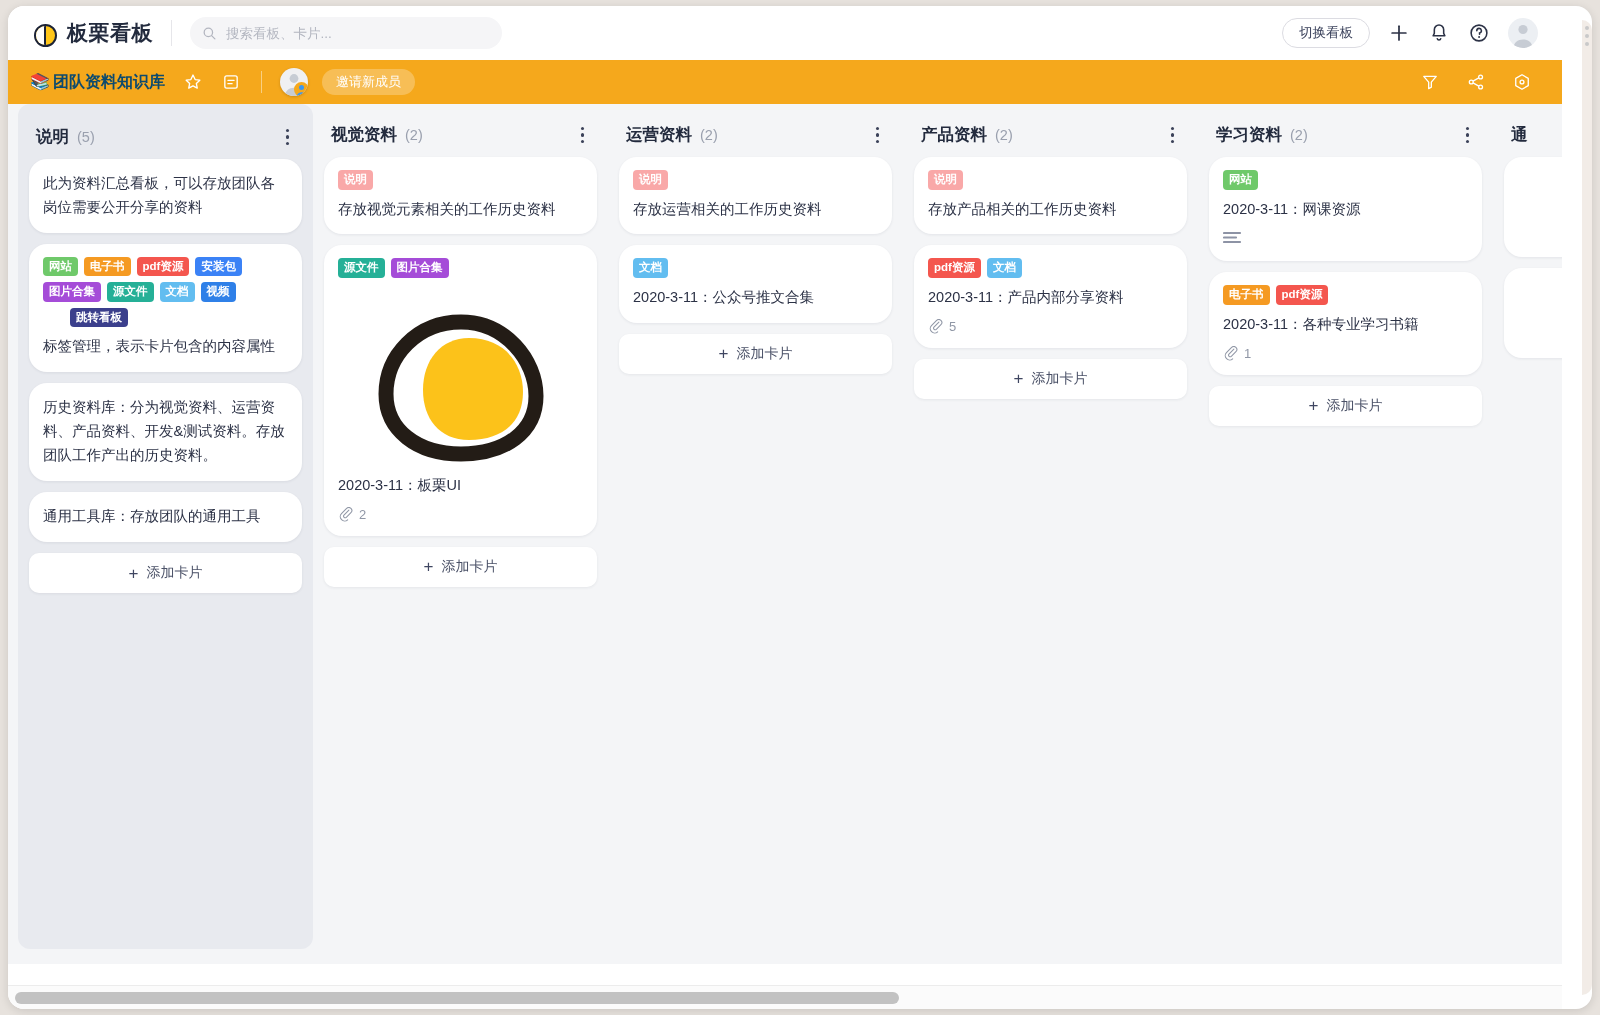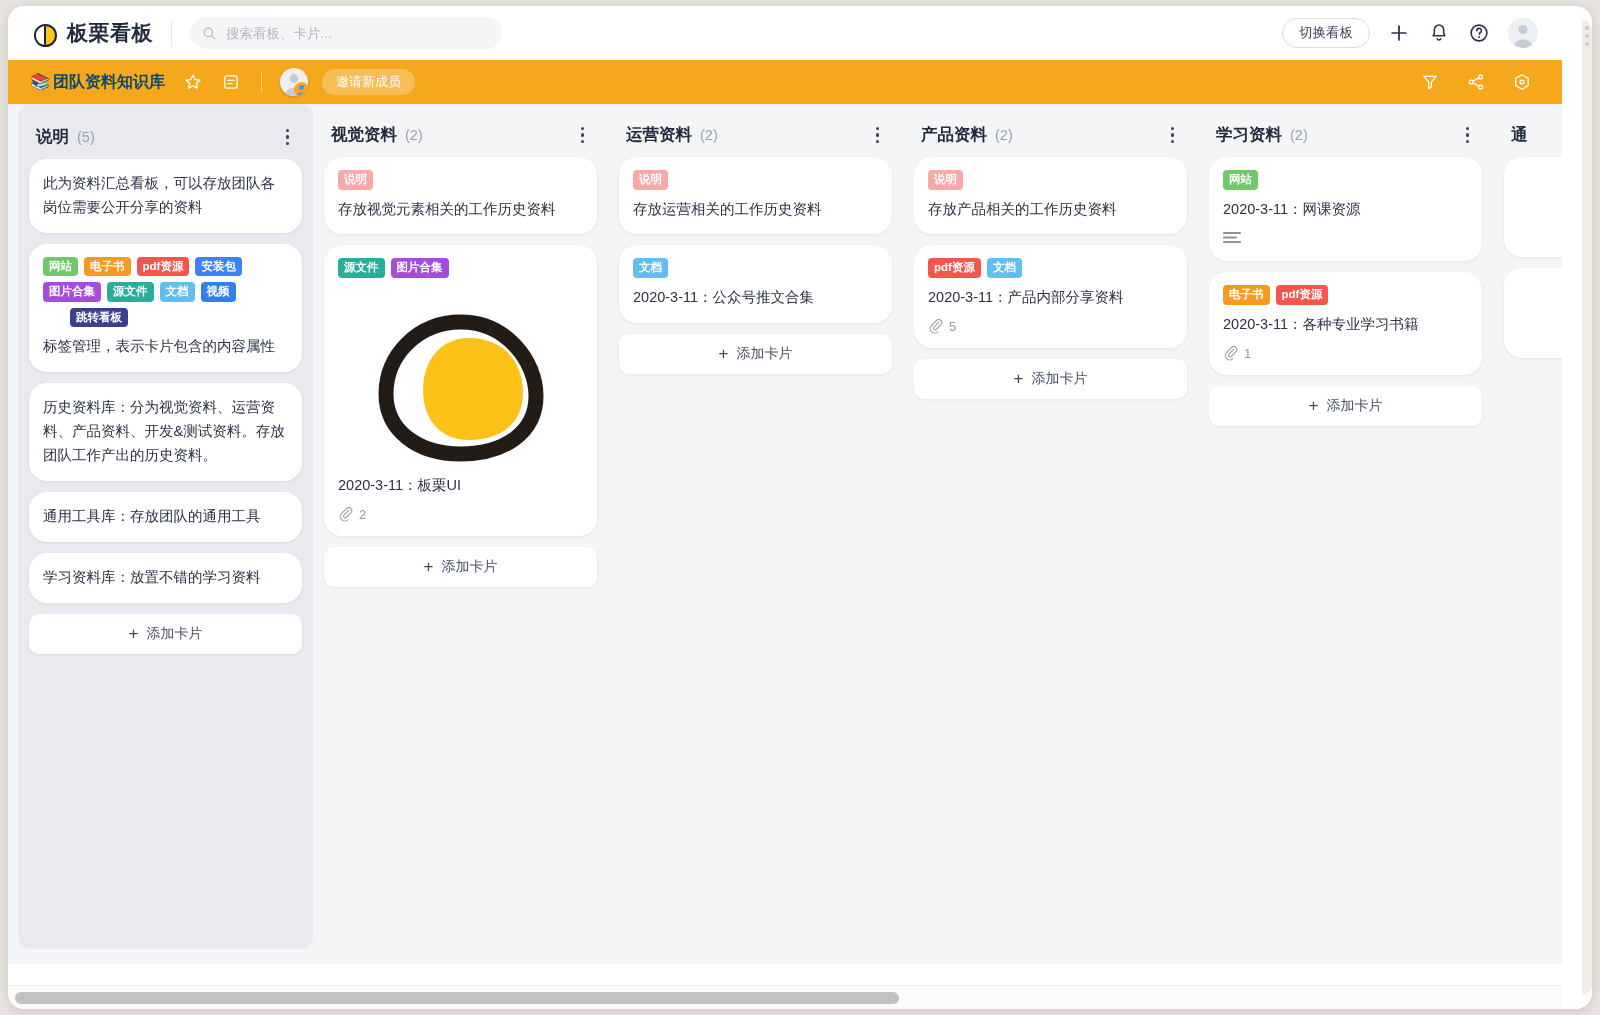--- a/index.html
+++ b/index.html
@@ -299,23 +299,20 @@
               <span class="tag" style="background: rgb(59, 63, 140); margin-left: 27px;">跳转看板</span>
             </div>
             <div class="card-text">标签管理，表示卡片包含的内容属性</div>
           </div>
           <div class="card">
             <div class="card-text">历史资料库：分为视觉资料、运营资料、产品资料、开发&amp;测试资料。存放团队工作产出的历史资料。</div>
           </div>
           <div class="card">
             <div class="card-text">通用工具库：存放团队的通用工具</div>
           </div>
-          <div class="card">
-            <div class="card-text">学习资料库：放置不错的学习资料</div>
-          </div>
           <div class="add-card">
             <span class="add-plus">+</span>
             <span>添加卡片</span>
           </div>
         </div>
         <div class="column">
           <div class="col-head">
             <span class="col-title">视觉资料</span>
             <span class="col-count">(2)</span>
             <div class="col-menu">

